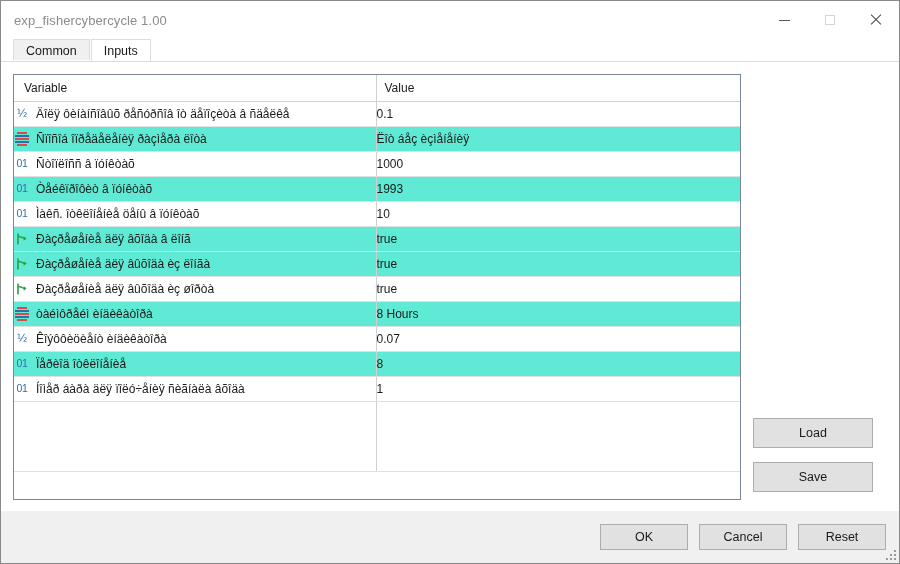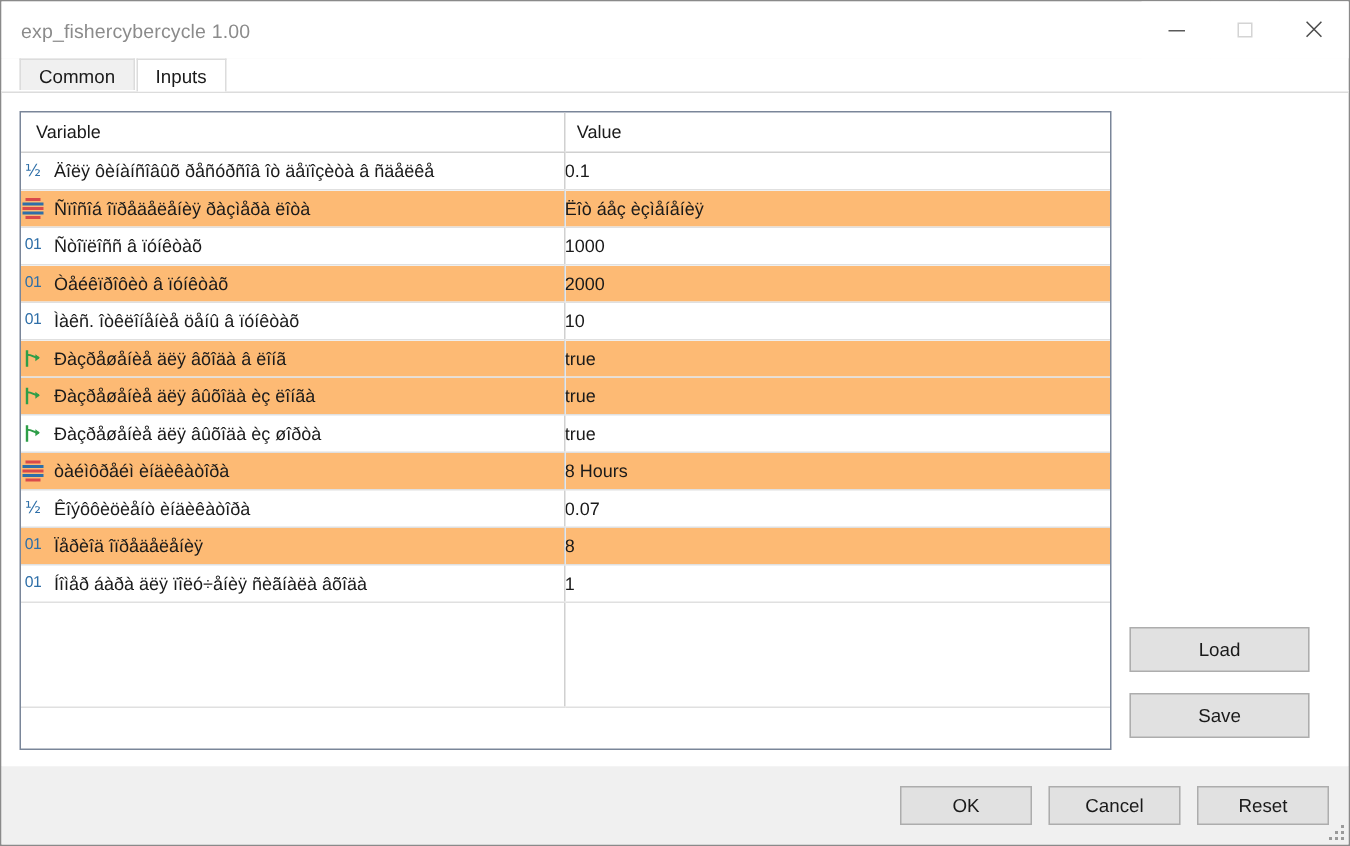--- a/index.html
+++ b/index.html
@@ -145,21 +145,21 @@
     white-space: nowrap;
   }
   table.grid thead th {
     background: #ffffff;
     border-bottom: 1px solid #d0d0d0;
     color: #1a1a1a;
     height: 26px;
   }
   table.grid th.h-var { padding-left: 10px; }
   table.grid th.h-val { padding-left: 8px; border-left: 1px solid #d0d0d0; }
-  table.grid tr.alt td { background: #fdba74; }
+  table.grid tr.alt td { background: #5eead4; }
   td.cell-var {
     padding-left: 5px;
   }
   td.cell-val {
     padding-left: 8px;
     border-left: 1px solid #d0d0d0;
     color: #1a1a1a;
   }
   .varline { display: flex; align-items: center; gap: 6px; }
   .varlabel { line-height: 1; }
@@ -312,21 +312,21 @@
                 </td>
                 <td class="cell-val"><span>1000</span></td>
               </tr>
               <tr class="alt">
                 <td class="cell-var">
                   <span class="varline">
                     <span class="tico int">01</span>
                     <span class="varlabel">Òåéêïðîôèò â ïóíêòàõ</span>
                   </span>
                 </td>
-                <td class="cell-val"><span>2000</span></td>
+                <td class="cell-val"><span>1993</span></td>
               </tr>
               <tr>
                 <td class="cell-var">
                   <span class="varline">
                     <span class="tico int">01</span>
                     <span class="varlabel">Ìàêñ. îòêëîíåíèå öåíû â ïóíêòàõ</span>
                   </span>
                 </td>
                 <td class="cell-val"><span>10</span></td>
               </tr>
@@ -396,21 +396,21 @@
                     <span class="tico double">½</span>
                     <span class="varlabel">Êîýôôèöèåíò èíäèêàòîðà</span>
                   </span>
                 </td>
                 <td class="cell-val"><span>0.07</span></td>
               </tr>
               <tr class="alt">
                 <td class="cell-var">
                   <span class="varline">
                     <span class="tico int">01</span>
-                    <span class="varlabel">Ïåðèîä îïðåäåëåíèÿ</span>
+                    <span class="varlabel">Ïåðèîä îòêëîíåíèå</span>
                   </span>
                 </td>
                 <td class="cell-val"><span>8</span></td>
               </tr>
               <tr>
                 <td class="cell-var">
                   <span class="varline">
                     <span class="tico int">01</span>
                     <span class="varlabel">Íîìåð áàðà äëÿ ïîëó÷åíèÿ ñèãíàëà âõîäà</span>
                   </span>

